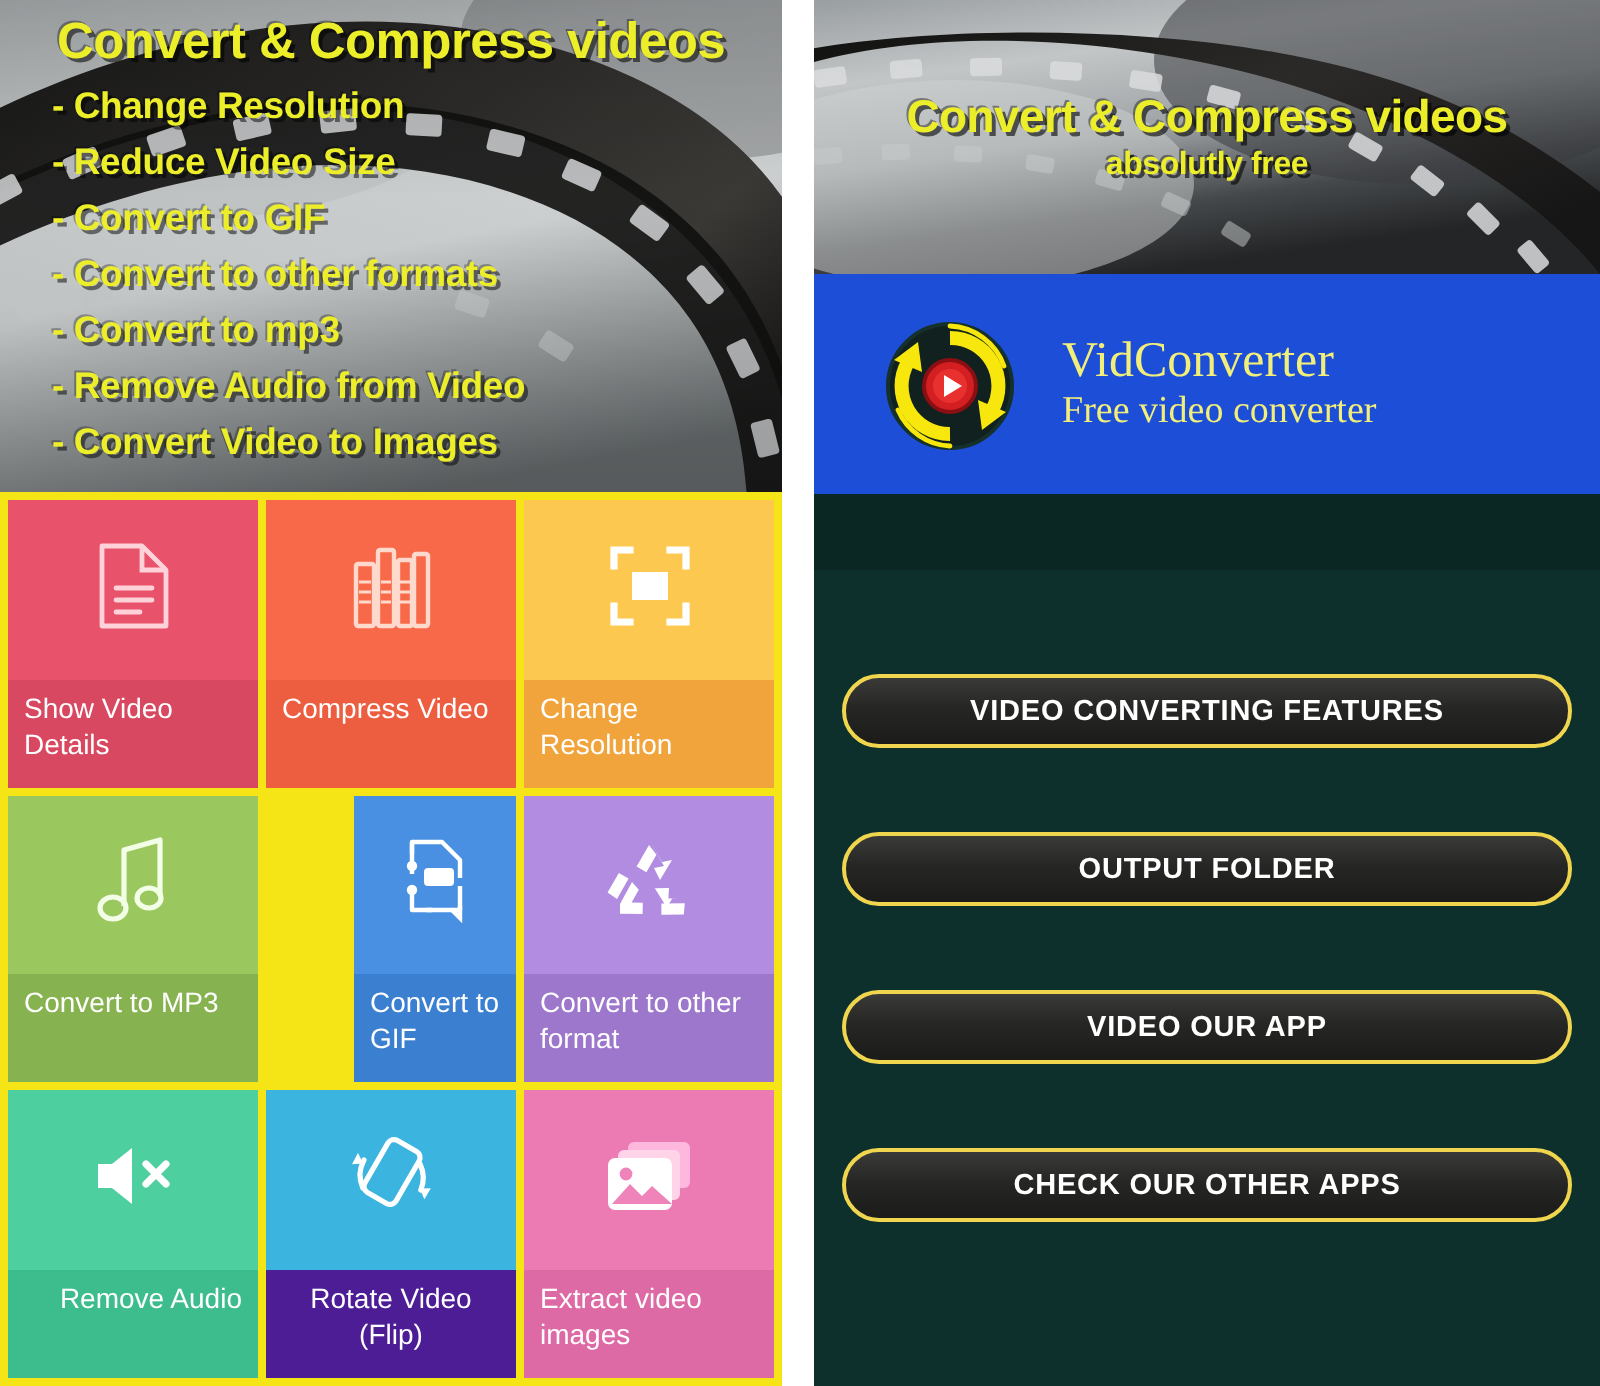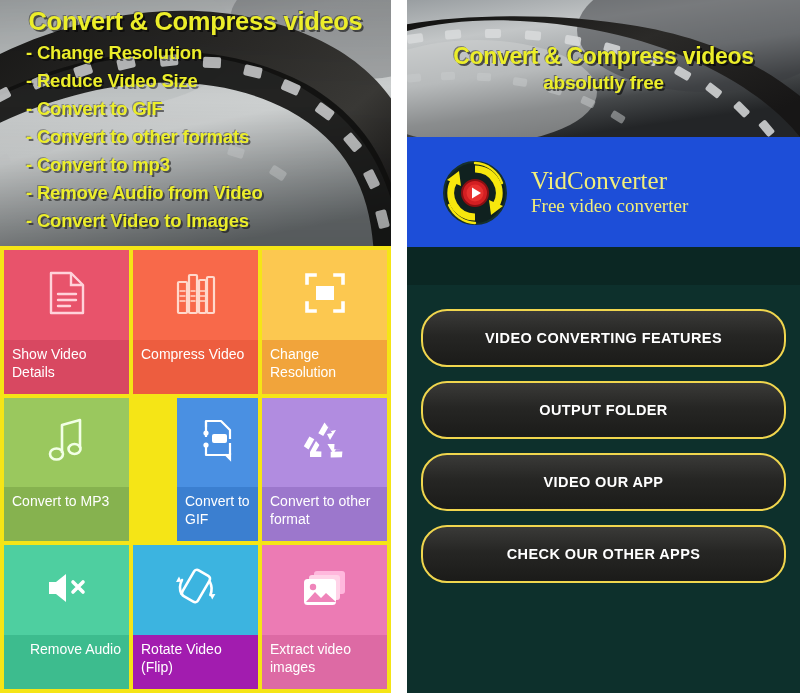--- a/index.html
+++ b/index.html
@@ -72,21 +72,21 @@
   }
   .r-banner-text{
     position:absolute; inset:0; display:flex; flex-direction:column;
     align-items:center; justify-content:center; gap:2px;
   }
   .rb-title{
     color:#ecee2a; font-weight:bold; font-size:23px; letter-spacing:-.3px;
     text-shadow:2px 2px 0 rgba(0,0,0,.6), -1px -1px 0 rgba(0,0,0,.4);
   }
   .rb-sub{
-    color:#ecee2a; font-weight:bold; font-size:19px; letter-spacing:-.2px;
+    color:#ecee2a; font-weight:bold; font-size:16px; letter-spacing:-.2px;
     text-shadow:2px 2px 0 rgba(0,0,0,.6), -1px -1px 0 rgba(0,0,0,.4);
   }
 
   .logo-band{
     height:110px; background:#1d4ed8;
     display:flex; align-items:center; padding-left:32px; gap:20px;
   }
   .logo-mark{ width:72px; height:72px; flex:0 0 auto; }
   .logo-text{ display:flex; flex-direction:column; gap:2px; }
   .logo-name{
@@ -98,26 +98,27 @@
     font-size:19px; line-height:1.1;
   }
   .divider-band{ height:38px; background:#0b2723; }
 
   .btn-area{
     padding:24px 14px 0 14px; display:flex; flex-direction:column; gap:14px;
     background:#0d302c;
     height:408px;
   }
   .nav-btn{
-    height:58px; border-radius:26px;
+    height:37px; border-radius:26px;
     background:linear-gradient(180deg,#3a3a38 0%, #262624 45%, #1b1b19 100%);
     border:2px solid #f0d64e;
     color:#ffffff; font-size:14.5px; font-weight:bold; letter-spacing:.4px;
     display:flex; align-items:center; justify-content:center;
     font-family:"Liberation Sans", sans-serif;
+    margin-top:28px;
   }
 </style>
 </head>
 <body>
 
 <div class="screens">
 
   <div class="left-screen">
 
     <div class="banner">
@@ -275,21 +276,21 @@
       <div class="tile" style="background: rgb(60, 180, 224);">
         <div class="tile-icon">
           <svg width="44" height="44" viewBox="0 0 44 44" fill="none" stroke="#ffffff" stroke-width="2.6">
             <rect x="13" y="5" width="18" height="30" rx="3.5" transform="rotate(30 22 20)"></rect>
             <path d="M8 14a16 16 0 0 0-.6 14" stroke-linecap="round"></path>
             <path d="M36 16a16 16 0 0 1 .4 13" stroke-linecap="round"></path>
             <path d="M5 10.5l2.6 5.2-5.6.4z" fill="#ffffff" stroke="none"></path>
             <path d="M38.2 33.6l-2.4-5.3 5.6-.2z" fill="#ffffff" stroke="none"></path>
           </svg>
         </div>
-        <div class="tile-label" style="background: #a21caf;">Rotate Video (Flip)</div>
+        <div class="tile-label" style="background: #4c1d95; text-align: center;">Rotate Video (Flip)</div>
       </div>
 
       <div class="tile" style="background: rgb(236, 123, 180);">
         <div class="tile-icon">
           <svg width="46" height="40" viewBox="0 0 46 40" fill="none">
             <rect x="12" y="3" width="31" height="23" rx="3" fill="#ffb8dd"></rect>
             <rect x="7" y="7" width="31" height="25" rx="3" fill="#ffd3e8"></rect>
             <rect x="2" y="11" width="32" height="26" rx="3.5" fill="#ffffff"></rect>
             <circle cx="11" cy="19" r="3.2" fill="#ef84ba"></circle>
             <path d="M4 34l9-10 6 6 5-5 10 9z" fill="#ef84ba"></path>

